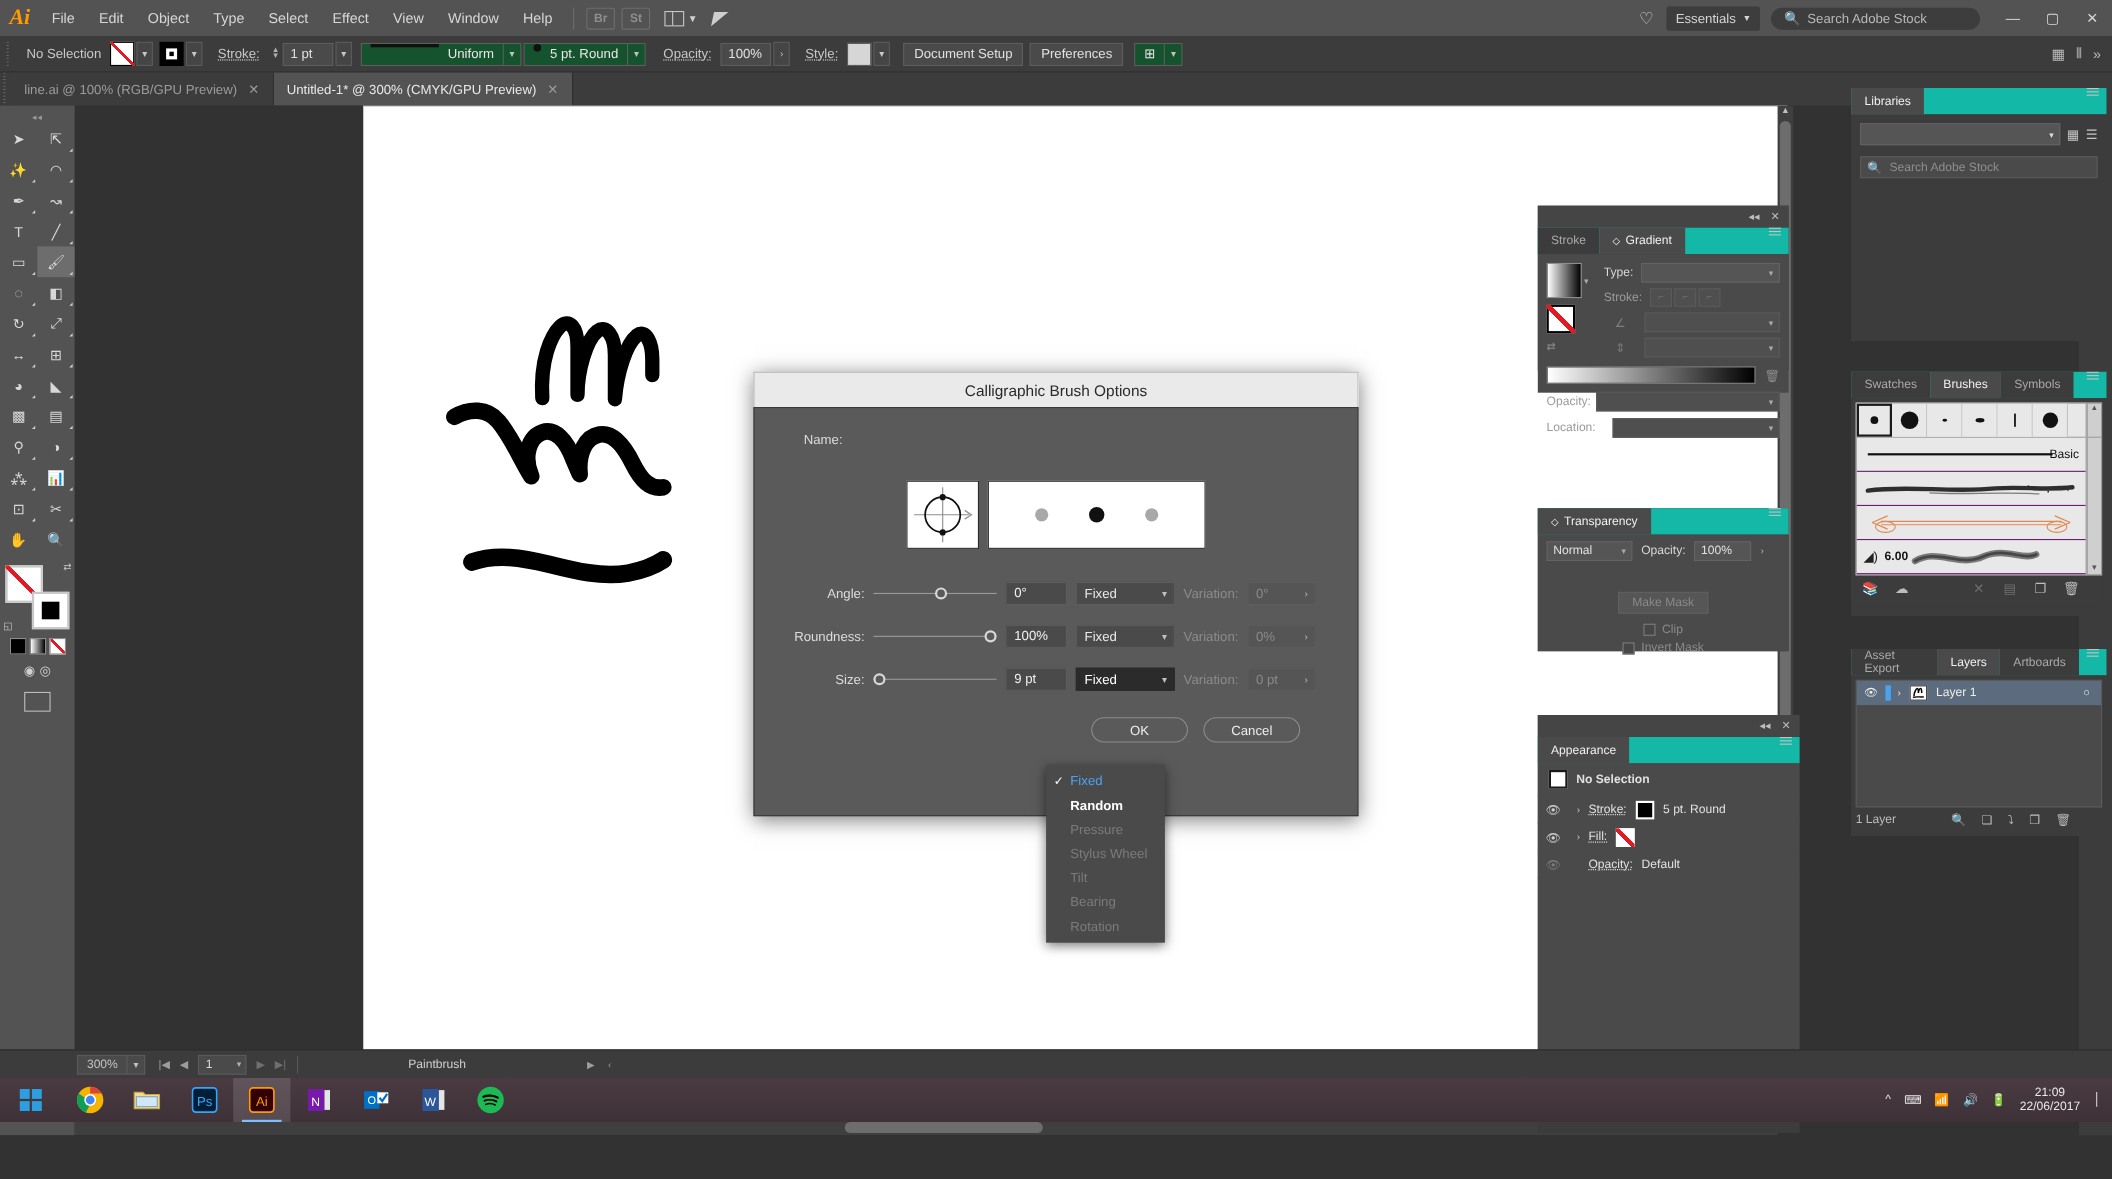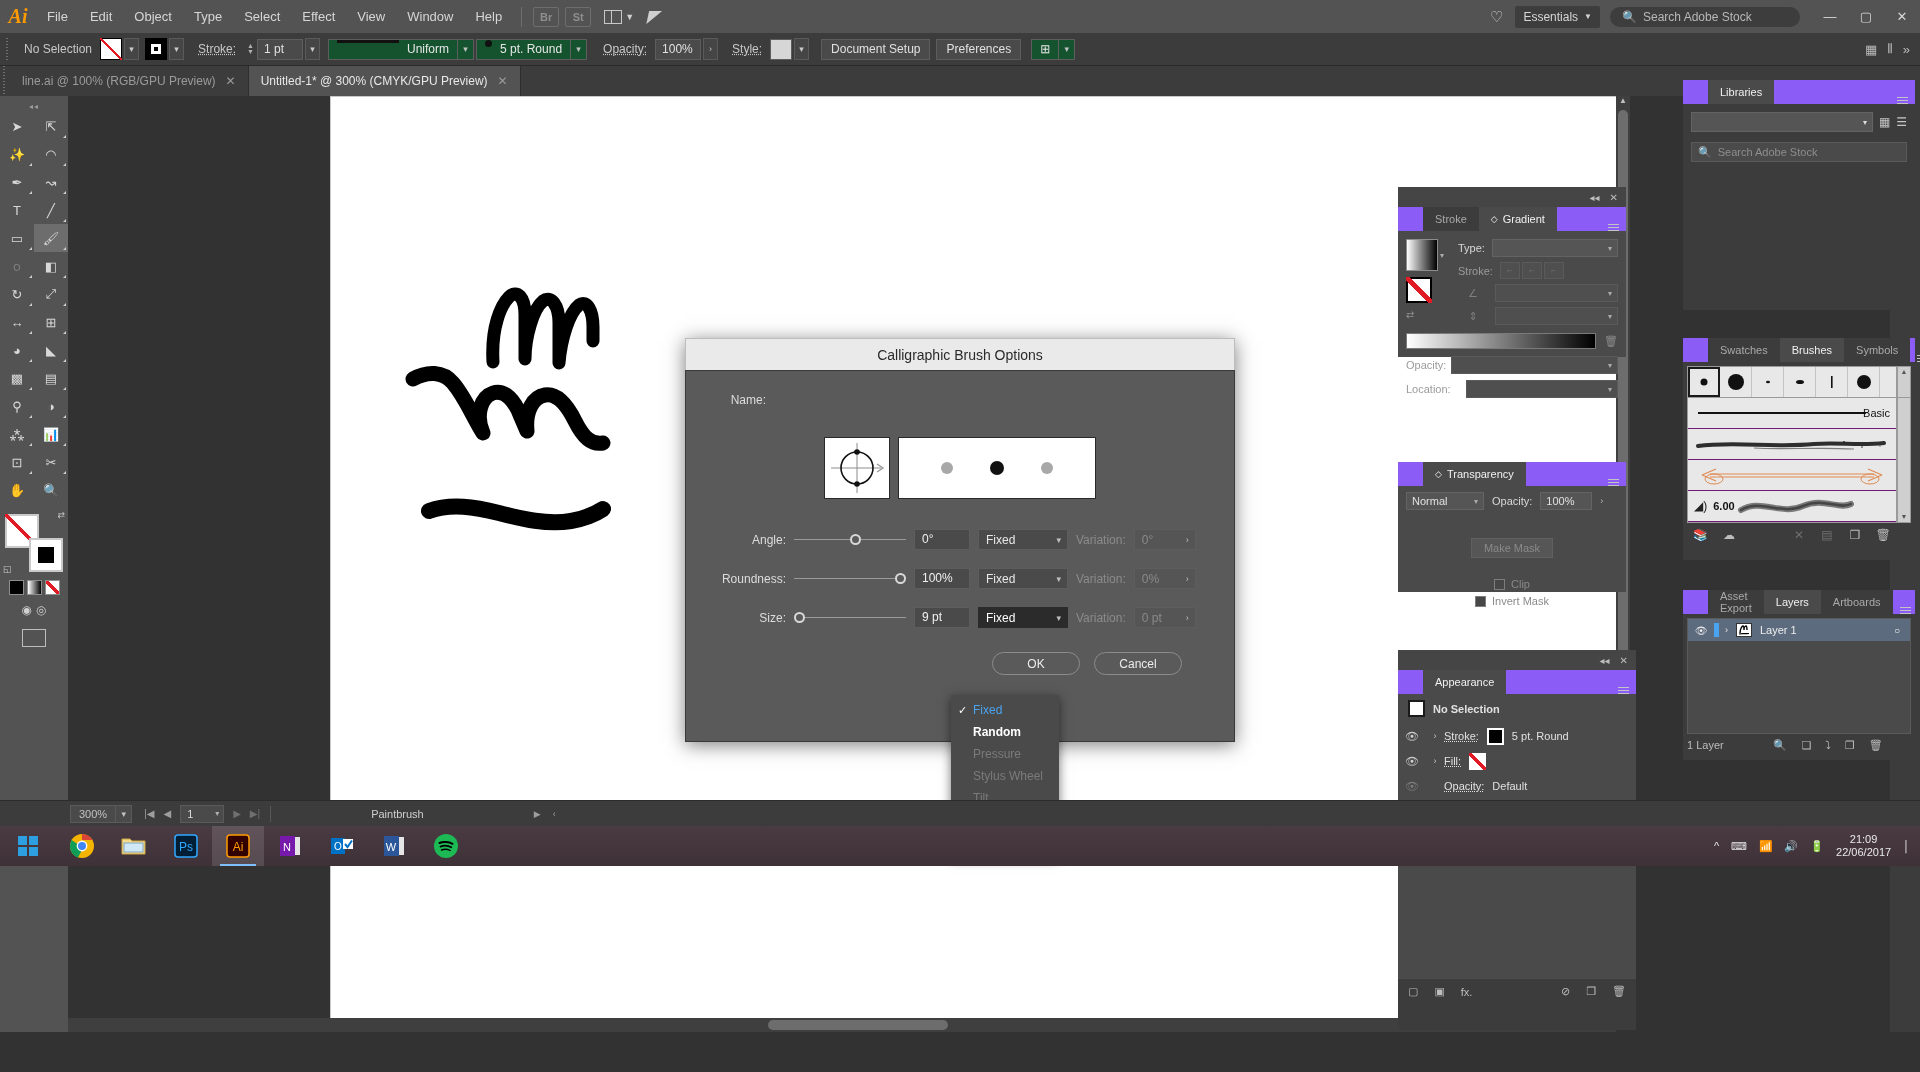--- a/index.html
+++ b/index.html
@@ -3,21 +3,21 @@
 <meta charset="utf-8">
 <style>
   * { box-sizing: border-box; margin: 0; padding: 0; }
   html, body {
     width: 1920px; height: 1072px;
     overflow: hidden;
     font-family: "Liberation Sans", sans-serif;
     background: #323232;
     -webkit-font-smoothing: antialiased;
   }
-  #app { position: relative; width: 1920px; height: 866px; }
+  #app { position: relative; width: 1920px; height: 1020px; }
 
   
   .menubar {
     position: absolute; left: 0; top: 0; width: 1920px; height: 33px;
     background: #535353; display: flex; align-items: center;
   }
   .ai-logo {
     width: 36px; height: 33px; display: flex; align-items: center; justify-content: center;
     color: #ff9a00; font-size: 20px; font-weight: bold; font-style: italic;
     font-family: "Liberation Serif", serif;
@@ -201,21 +201,21 @@
   .tb-app.act::after{content:'';position:absolute;bottom:0;left:8px;right:8px;height:2px;background:#7fbfff;}
   .tb-tray { position:absolute; right:0; top:0; height:40px; display:flex; align-items:center; gap:12px; padding-right:10px; color:#e9e9e9; font-size:11px;}
   .tray-clock { text-align:center; line-height:13px; font-size:11px;}
 
   
   .panel { position:absolute; background:#3c3c3c; }
   .panel-title {
     height:20px; background:#454545; display:flex; align-items:center;
     justify-content:flex-end; gap:10px; padding-right:8px; color:#bdbdbd; font-size:10px;
   }
-  .panel-tabs { display:flex; align-items:flex-end; background:#8b5cf6; height:24px;padding-left:25px; }
+  .panel-tabs { display:flex; align-items:flex-start; background:#14b8a6; height:24px; }
   .ptab { height:24px; padding:0 12px; display:flex; align-items:center;
     font-size:11px; color:#a9a9a9; background:#3c3c3c;}
   .ptab.active { background:#4a4a4a; color:#f0f0f0; }
   .pmenu { margin-left:auto; padding:0 7px; color:#c4c4c4; font-size:11px; line-height:1;}
   .hamb { display:flex; flex-direction:column; gap:2px; }
   .hamb i { width:11px; height:1px; background:#c4c4c4; display:block;}
 
   
   #gradient-panel { left:1398px; top:187px; width:228px; height:150px; }
   .grad-body { background:#4a4a4a; height:126px; position:relative; padding:8px; }
@@ -658,21 +658,21 @@
         </div>
         <span style="color:#d8d8d8;font-size:11px">Opacity:</span>
         <div class="tp-sel" style="width:52px">
           <span>100%</span>
         </div>
         <span style="color:#bbb;font-size:9px">›</span>
       </div>
       <div style="display:flex;align-items:center;justify-content:center;margin-top:28px">
         <div style="background:#565656;border:1px solid #606060;color:#8a8a8a;font-size:11px;padding:3px 12px">Make Mask</div>
       </div>
-      <div style="display:flex;align-items:center;gap:6px;margin-top:20px;justify-content:center">
+      <div style="display:flex;align-items:center;gap:6px;margin-top:8px;justify-content:center">
         <div class="tp-check"></div>
         <span style="color:#8a8a8a;font-size:11px">Clip</span>
       </div>
       <div style="display:flex;align-items:center;gap:6px;margin-top:5px;justify-content:center">
         <div class="tp-check"></div>
         <span style="color:#8a8a8a;font-size:11px">Invert Mask</span>
       </div>
     </div>
   </div>
 

